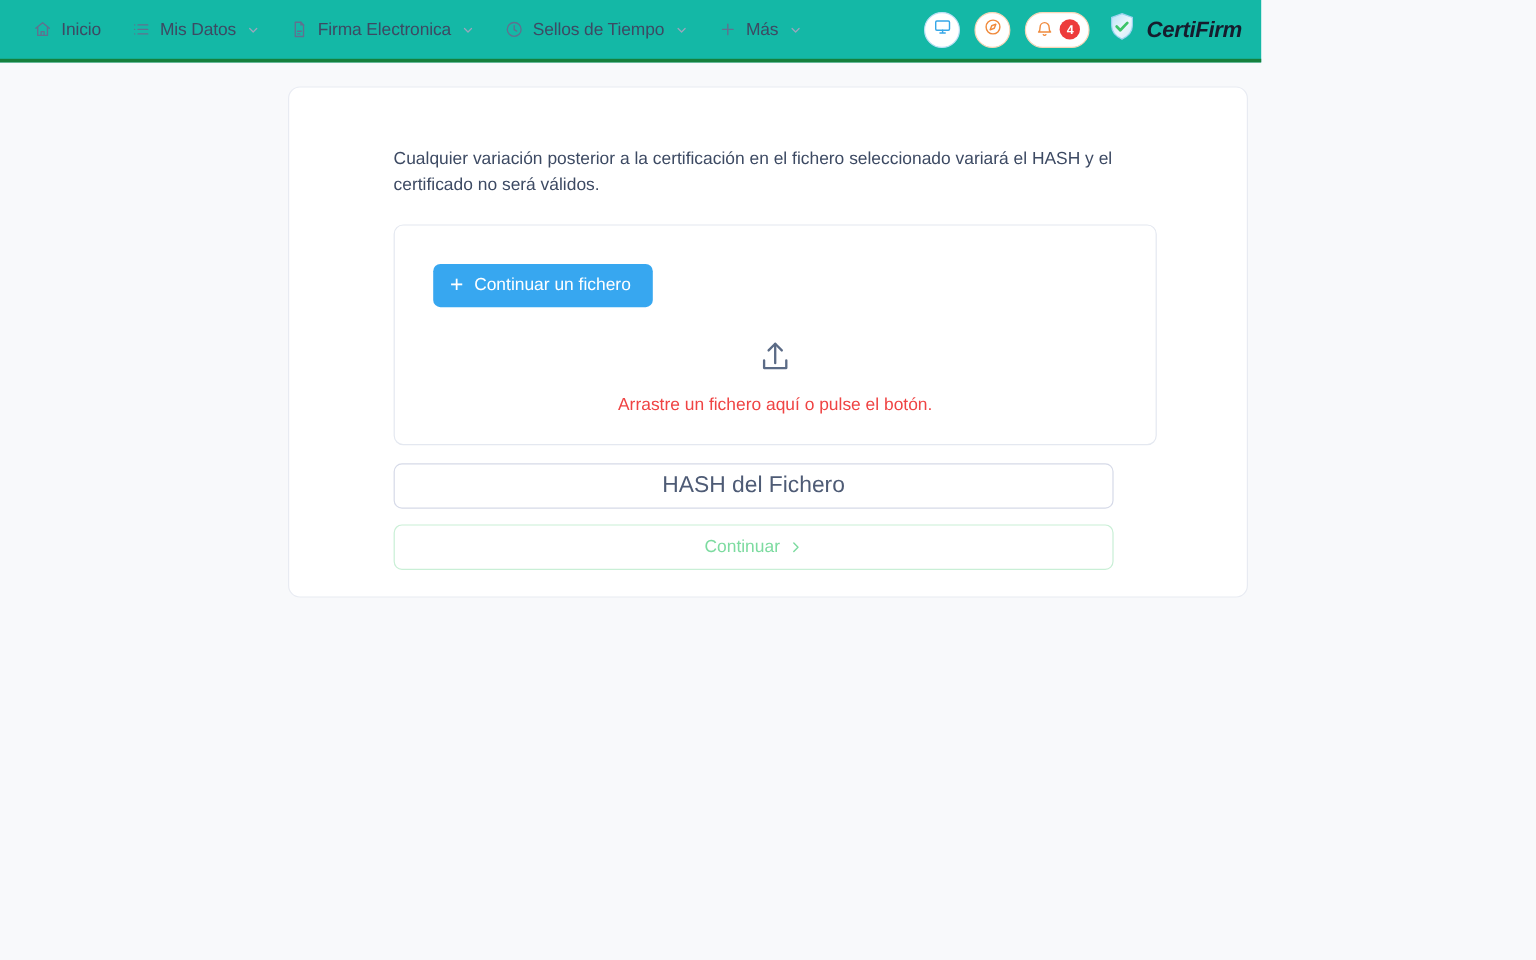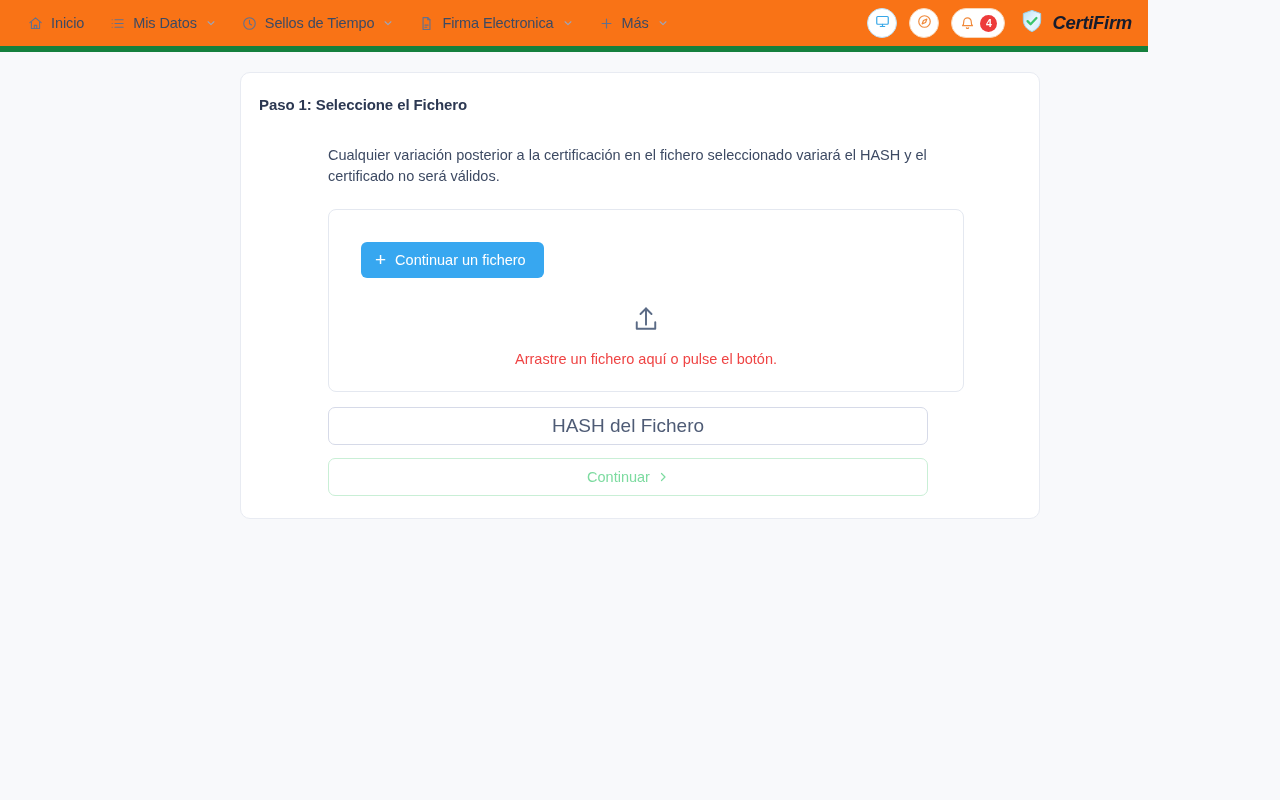--- a/index.html
+++ b/index.html
@@ -7,23 +7,23 @@
     margin: 0; padding: 0;
     width: 1280px; height: 800px;
     background: #f8f9fb;
     font-family: "Liberation Sans", sans-serif;
     -webkit-font-smoothing: antialiased;
   }
 
   
   .topbar {
     height: 52px;
-    width: 1148px;
-    background: #f97316;
-    border-bottom: 6px solid #15803d;
+    width: 1051px;
+    background: #14b8a6;
+    border-bottom: 3px solid #15803d;
     display: flex;
     align-items: center;
     justify-content: space-between;
     padding: 0 16px 0 18px;
   }
   .nav-left { display: flex; align-items: center; gap: 6px; }
   .nav-item {
     display: flex; align-items: center; gap: 8px;
     padding: 6px 10px;
     border-radius: 6px;
@@ -170,41 +170,41 @@
       <span class="chev">
         <svg width="10" height="10" viewBox="0 0 24 24" fill="none" stroke="currentColor" stroke-width="2.6" stroke-linecap="round" stroke-linejoin="round">
             <path d="M5 9l7 7 7-7"></path>
           </svg>
       </span>
     </div>
 
     <div class="nav-item">
       <span class="nav-ico">
         <svg width="15" height="15" viewBox="0 0 24 24" fill="none" stroke="currentColor" stroke-width="1.8" stroke-linecap="round" stroke-linejoin="round">
-            <circle cx="12" cy="12" r="9.2"></circle>
-            <path d="M12 7v5.3l3.3 2"></path>
-          </svg>
-      </span>
-      <span class="label">Sellos de Tiempo</span>
+            <path d="M14 2.5H6.5v19h11V6z"></path>
+            <path d="M14 2.5V6h3.5"></path>
+            <path d="M9.5 14.5h5M9.5 18h3"></path>
+          </svg>
+      </span>
+      <span class="label">Firma Electronica</span>
       <span class="chev">
         <svg width="10" height="10" viewBox="0 0 24 24" fill="none" stroke="currentColor" stroke-width="2.6" stroke-linecap="round" stroke-linejoin="round">
             <path d="M5 9l7 7 7-7"></path>
           </svg>
       </span>
     </div>
 
     <div class="nav-item">
       <span class="nav-ico">
         <svg width="15" height="15" viewBox="0 0 24 24" fill="none" stroke="currentColor" stroke-width="1.8" stroke-linecap="round" stroke-linejoin="round">
-            <path d="M14 2.5H6.5v19h11V6z"></path>
-            <path d="M14 2.5V6h3.5"></path>
-            <path d="M9.5 14.5h5M9.5 18h3"></path>
-          </svg>
-      </span>
-      <span class="label">Firma Electronica</span>
+            <circle cx="12" cy="12" r="9.2"></circle>
+            <path d="M12 7v5.3l3.3 2"></path>
+          </svg>
+      </span>
+      <span class="label">Sellos de Tiempo</span>
       <span class="chev">
         <svg width="10" height="10" viewBox="0 0 24 24" fill="none" stroke="currentColor" stroke-width="2.6" stroke-linecap="round" stroke-linejoin="round">
             <path d="M5 9l7 7 7-7"></path>
           </svg>
       </span>
     </div>
 
     <div class="nav-item">
       <span class="nav-ico">
         <svg width="15" height="15" viewBox="0 0 24 24" fill="none" stroke="currentColor" stroke-width="1.9" stroke-linecap="round">
@@ -267,21 +267,20 @@
       </span>
       <span class="brand-name">CertiFirm</span>
     </div>
 
   </div>
 </div>
 
 <div class="page">
   <div class="card">
 
-    <div class="card-title">Paso 1: Seleccione el Fichero</div>
 
     <div class="card-body">
 
       <p class="desc">Cualquier variación posterior a la certificación en el fichero seleccionado variará el HASH y el certificado no será válidos.</p>
 
       <div class="dropzone">
 
         <button class="select-btn">
           <span class="plus">+</span>
           <span>Continuar un fichero</span>

